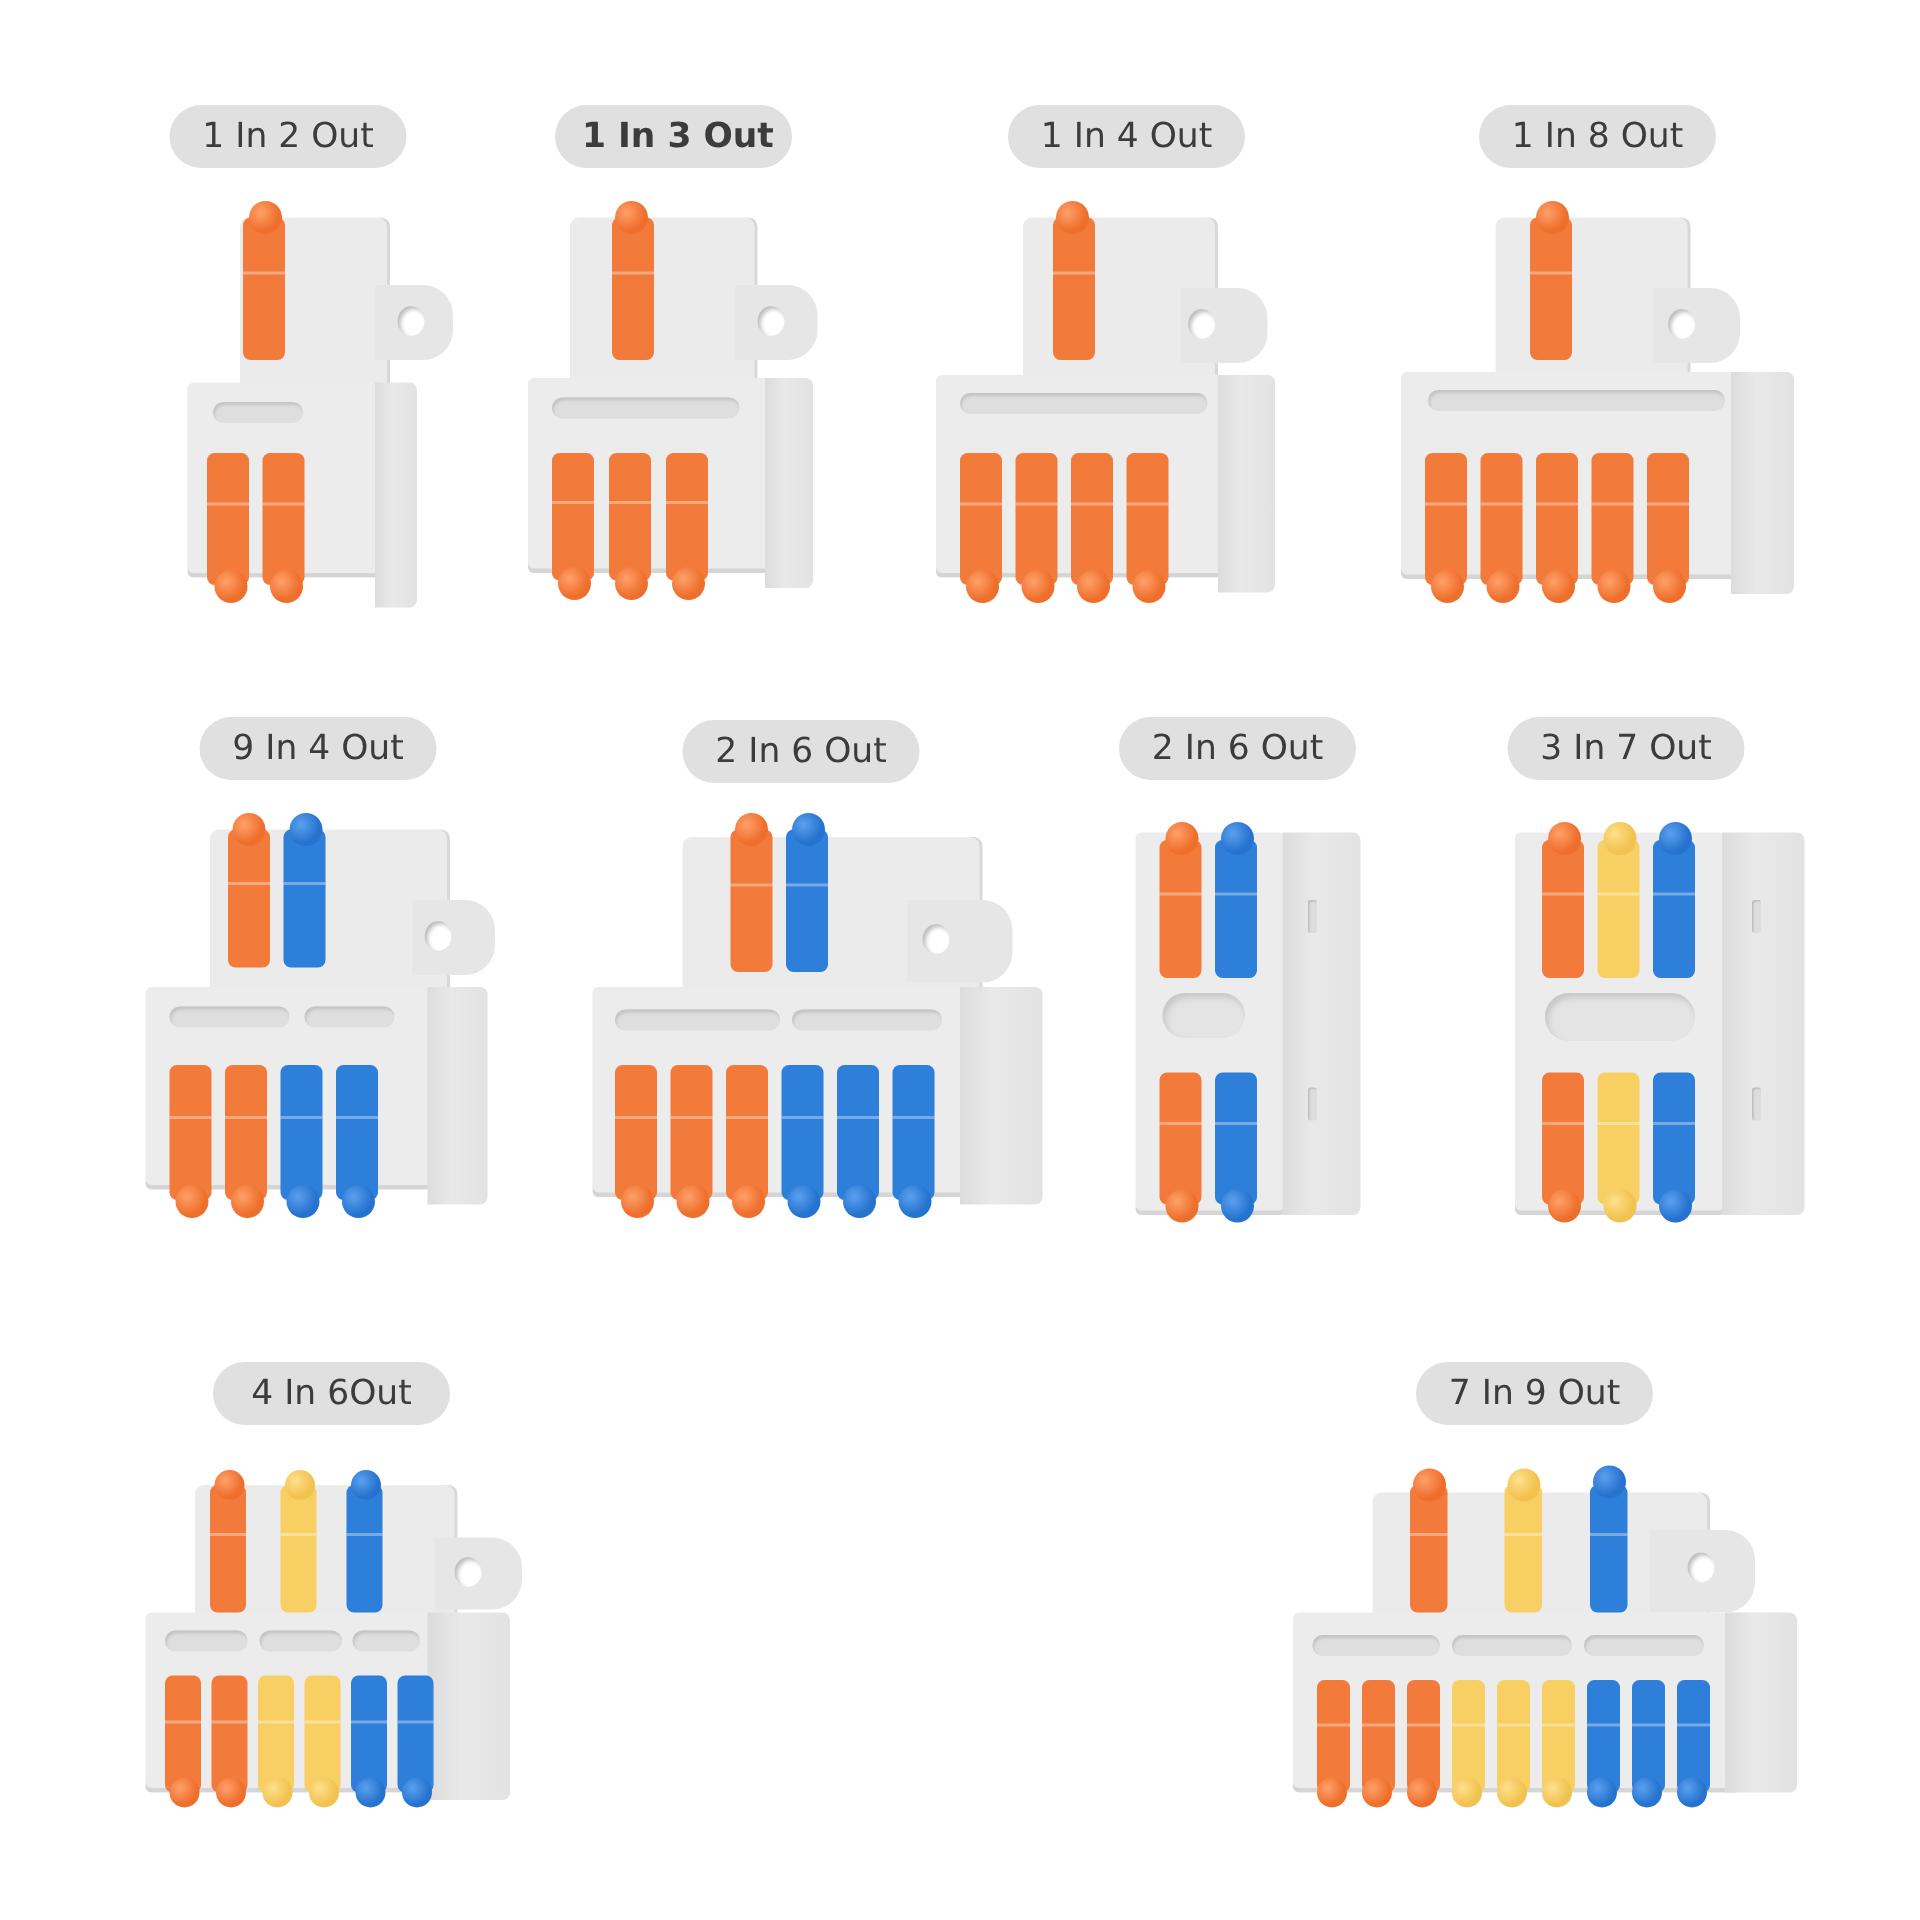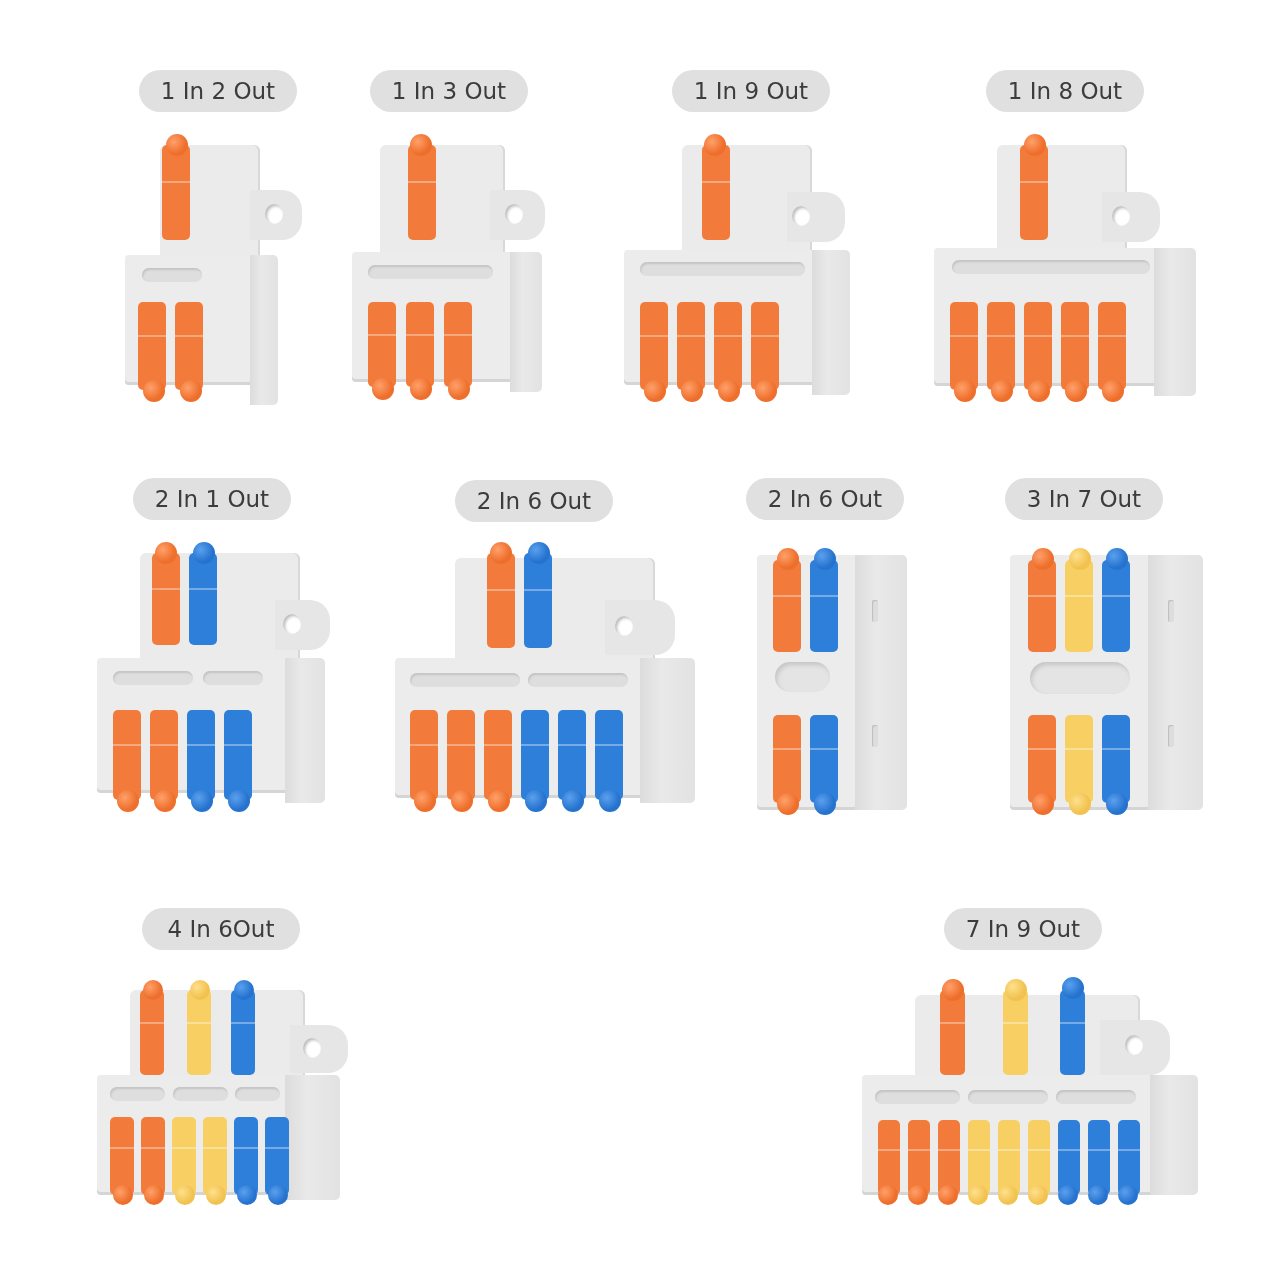--- a/index.html
+++ b/index.html
@@ -22,59 +22,59 @@
   .c-blue{background:#2e7fd9;}
   .c-yellow{background:#f7cf62;}
   .k-orange{background:radial-gradient(circle at 35% 35%,#ffa06a,#ee6f2c 60%);}
   .k-blue{background:radial-gradient(circle at 35% 35%,#5aa0ee,#2673cf 60%);}
   .k-yellow{background:radial-gradient(circle at 35% 35%,#ffe08c,#f1c24f 60%);}
 </style>
 </head>
 <body>
 
 <div class="item" style="left:0;top:0;">
-  <div class="label" style="left:139px;top:70px;width:158px;">1 In 2 Out</div>
+  <div class="label" style="left:113px;top:70px;width:158px;">1 In 2 Out</div>
   <div class="conn" style="left:120px;top:130px;">
     <div class="body-top" style="left:40px;top:15px;width:100px;height:120px;"></div>
     <div class="ear" style="left:130px;top:60px;width:52px;height:50px;"></div>
     <div class="ear-hole" style="left:145px;top:74px;"></div>
     <div class="body-main" style="left:5px;top:125px;width:135px;height:130px;"></div>
     <div class="side" style="left:130px;top:125px;width:28px;height:150px;"></div>
     <div class="slot" style="left:22px;top:138px;width:60px;"></div>
     <div class="lever c-orange" style="left:42px;top:15px;height:95px;"></div>
     <div class="knob k-orange" style="left:46px;top:4px;"></div>
     <div class="lever c-orange" style="left:18px;top:172px;height:88px;"></div>
     <div class="knob k-orange" style="left:23px;top:250px;"></div>
     <div class="lever c-orange" style="left:55px;top:172px;height:88px;"></div>
     <div class="knob k-orange" style="left:60px;top:250px;"></div>
   </div>
 </div>
 
 <div class="item" style="left:0;top:0;">
-  <div class="label" style="left:370px;top:70px;width:158px;">1 In 3 Out</div>
+  <div class="label" style="left:370px;top:70px;width:158px;font-weight:bold;">1 In 3 Out</div>
   <div class="conn" style="left:350px;top:130px;">
     <div class="body-top" style="left:30px;top:15px;width:125px;height:120px;"></div>
     <div class="ear" style="left:140px;top:60px;width:55px;height:50px;"></div>
     <div class="ear-hole" style="left:155px;top:74px;"></div>
     <div class="body-main" style="left:2px;top:122px;width:165px;height:130px;"></div>
     <div class="side" style="left:160px;top:122px;width:32px;height:140px;"></div>
     <div class="slot" style="left:18px;top:135px;width:125px;"></div>
     <div class="lever c-orange" style="left:58px;top:15px;height:95px;"></div>
     <div class="knob k-orange" style="left:60px;top:4px;"></div>
     <div class="lever c-orange" style="left:18px;top:172px;height:85px;"></div>
     <div class="knob k-orange" style="left:22px;top:248px;"></div>
     <div class="lever c-orange" style="left:56px;top:172px;height:85px;"></div>
     <div class="knob k-orange" style="left:60px;top:248px;"></div>
     <div class="lever c-orange" style="left:94px;top:172px;height:85px;"></div>
     <div class="knob k-orange" style="left:98px;top:248px;"></div>
   </div>
 </div>
 
 <div class="item" style="left:0;top:0;">
-  <div class="label" style="left:672px;top:70px;width:158px;">1 In 9 Out</div>
+  <div class="label" style="left:672px;top:70px;width:158px;">1 In 4 Out</div>
   <div class="conn" style="left:622px;top:130px;">
     <div class="body-top" style="left:60px;top:15px;width:130px;height:120px;"></div>
     <div class="ear" style="left:165px;top:62px;width:58px;height:50px;"></div>
     <div class="ear-hole" style="left:170px;top:76px;"></div>
     <div class="body-main" style="left:2px;top:120px;width:198px;height:135px;"></div>
     <div class="side" style="left:190px;top:120px;width:38px;height:145px;"></div>
     <div class="slot" style="left:18px;top:132px;width:165px;"></div>
     <div class="lever c-orange" style="left:80px;top:15px;height:95px;"></div>
     <div class="knob k-orange" style="left:82px;top:4px;"></div>
     <div class="lever c-orange" style="left:18px;top:172px;height:88px;"></div>
@@ -106,21 +106,21 @@
     <div class="lever c-orange" style="left:92px;top:172px;height:88px;"></div>
     <div class="knob k-orange" style="left:96px;top:250px;"></div>
     <div class="lever c-orange" style="left:129px;top:172px;height:88px;"></div>
     <div class="knob k-orange" style="left:133px;top:250px;"></div>
     <div class="lever c-orange" style="left:166px;top:172px;height:88px;"></div>
     <div class="knob k-orange" style="left:170px;top:250px;"></div>
   </div>
 </div>
 
 <div class="item" style="left:0;top:0;">
-  <div class="label" style="left:133px;top:478px;width:158px;">2 In 1 Out</div>
+  <div class="label" style="left:133px;top:478px;width:158px;">9 In 4 Out</div>
   <div class="conn" style="left:95px;top:538px;">
     <div class="body-top" style="left:45px;top:15px;width:160px;height:115px;"></div>
     <div class="ear" style="left:180px;top:62px;width:55px;height:50px;"></div>
     <div class="ear-hole" style="left:188px;top:76px;"></div>
     <div class="body-main" style="left:2px;top:120px;width:198px;height:135px;"></div>
     <div class="side" style="left:190px;top:120px;width:40px;height:145px;"></div>
     <div class="slot" style="left:18px;top:133px;width:80px;"></div>
     <div class="slot" style="left:108px;top:133px;width:60px;"></div>
     <div class="lever c-orange" style="left:57px;top:15px;height:92px;"></div>
     <div class="knob k-orange" style="left:60px;top:4px;"></div>

